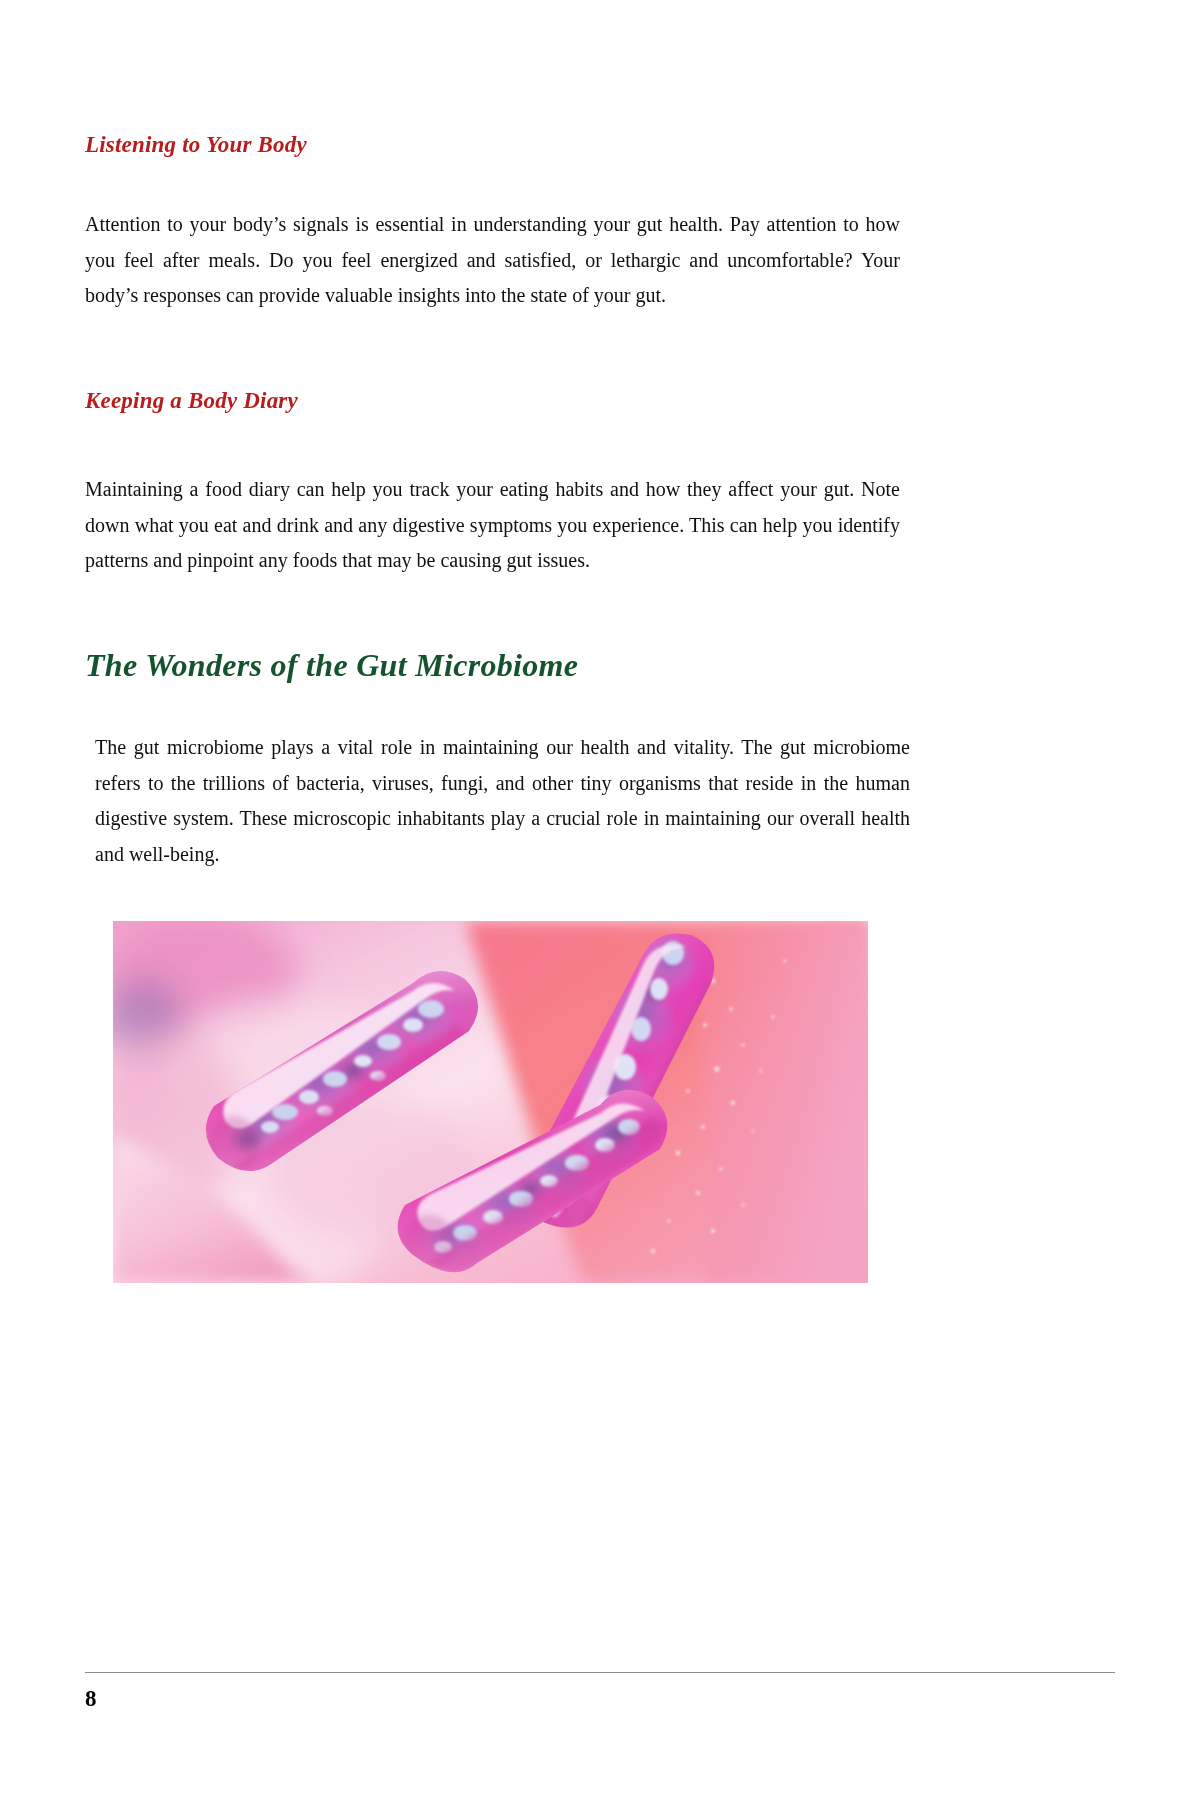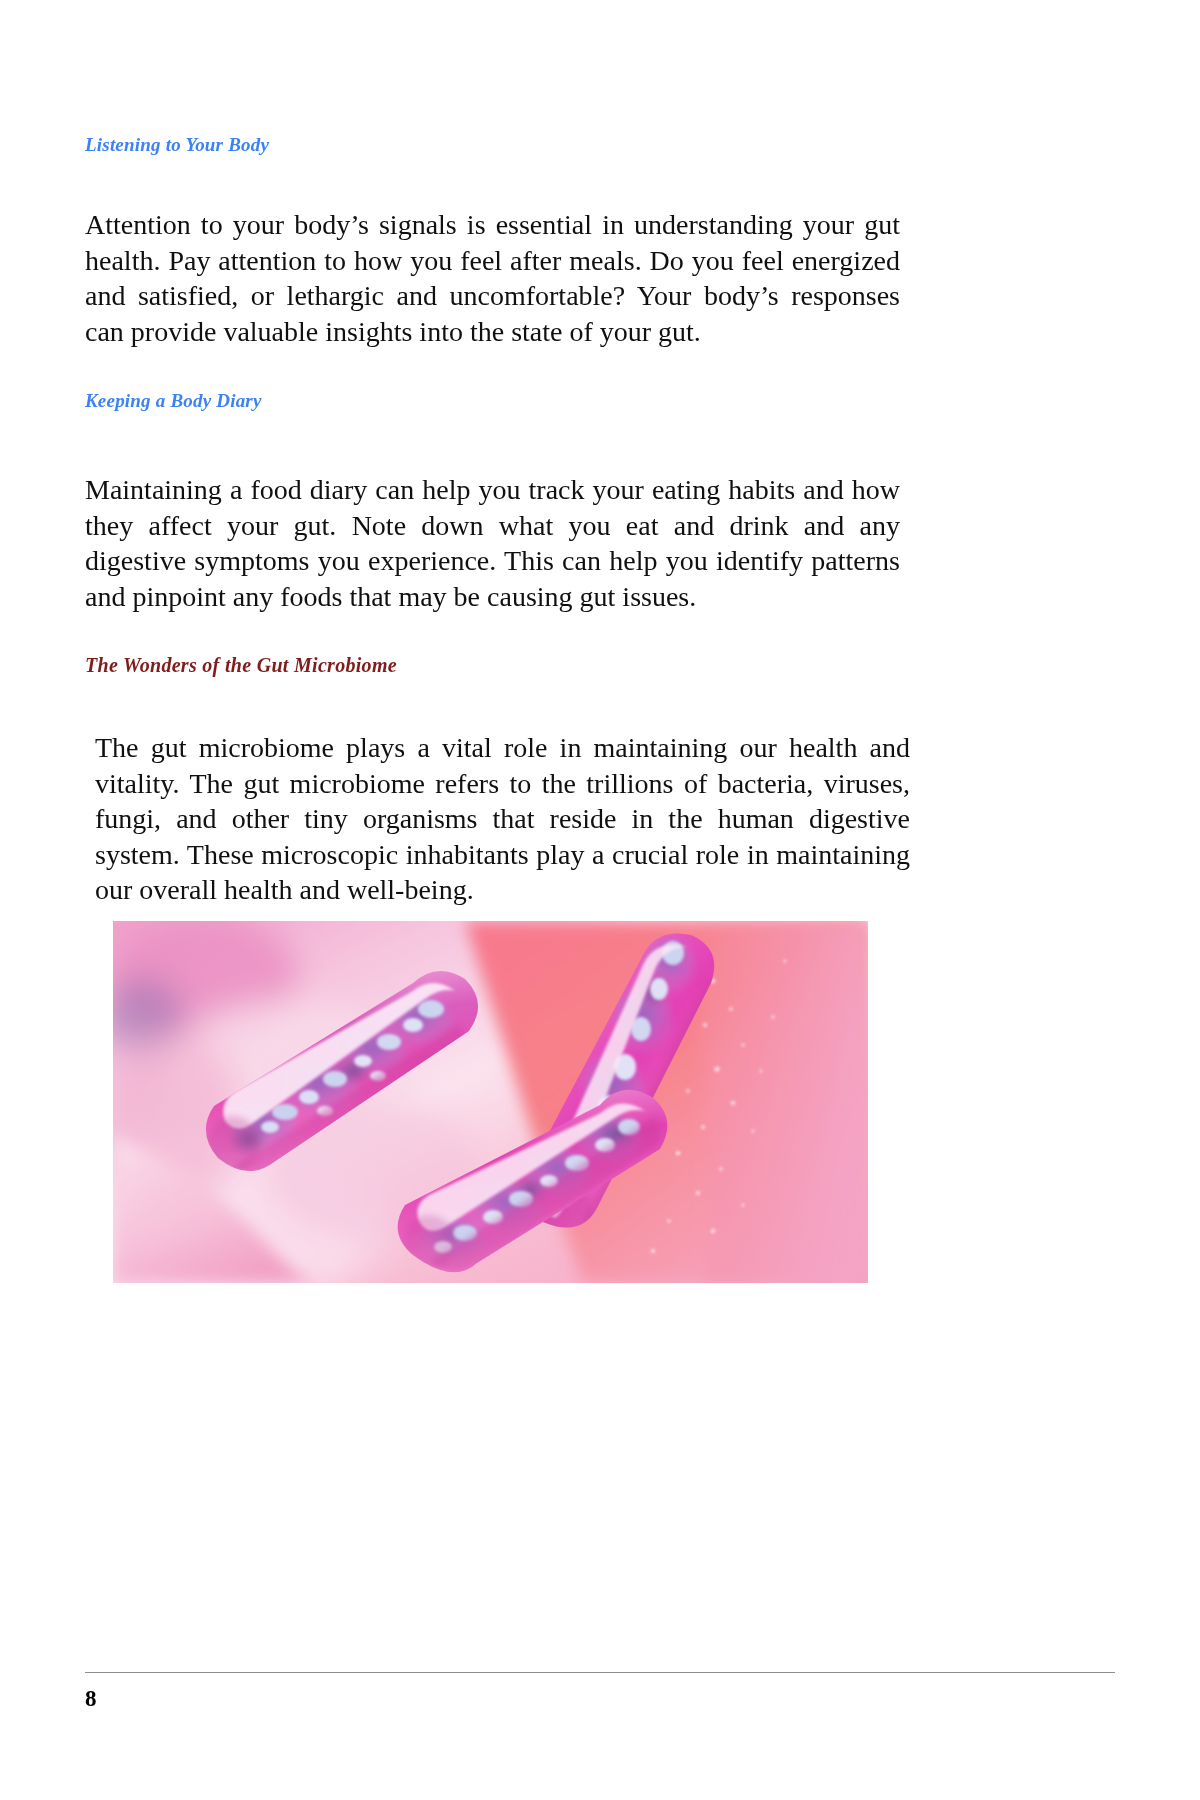--- a/index.html
+++ b/index.html
@@ -27,40 +27,40 @@
     position: absolute;
     left: 85px;
     top: 0;
     width: 815px;
   }
 
   
   .sub-heading {
     font-weight: bold;
     font-style: italic;
-    font-size: 19px;
+    font-size: 23px;
     line-height: 30px;
     letter-spacing: 0.2px;
     margin: 0;
-    color: #3b82f6;
+    color: #b91c1c;
   }
 
   .section-heading {
     font-weight: bold;
     font-style: italic;
-    font-size: 20px;
+    font-size: 32px;
     line-height: 40px;
     letter-spacing: 0.3px;
     margin: 0;
-    color: #7f1d1d;
+    color: #14532d;
   }
 
   
   .body-text {
-    font-size: 28px;
+    font-size: 20px;
     line-height: 35.5px;
     text-align: justify;
     text-justify: inter-word;
     margin: 0;
     color: #101010;
     hyphens: none;
   }
 
   
   .blk-h1 { position: absolute; left: 0; top: 130px; }

